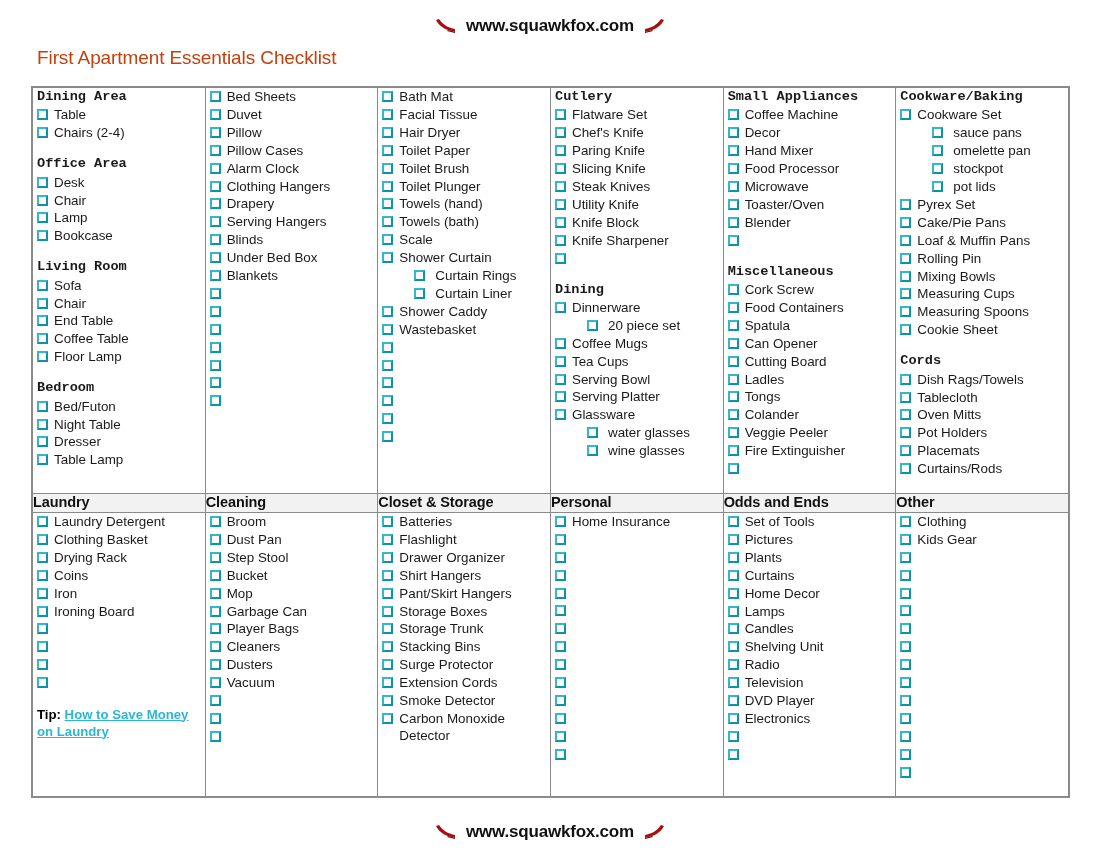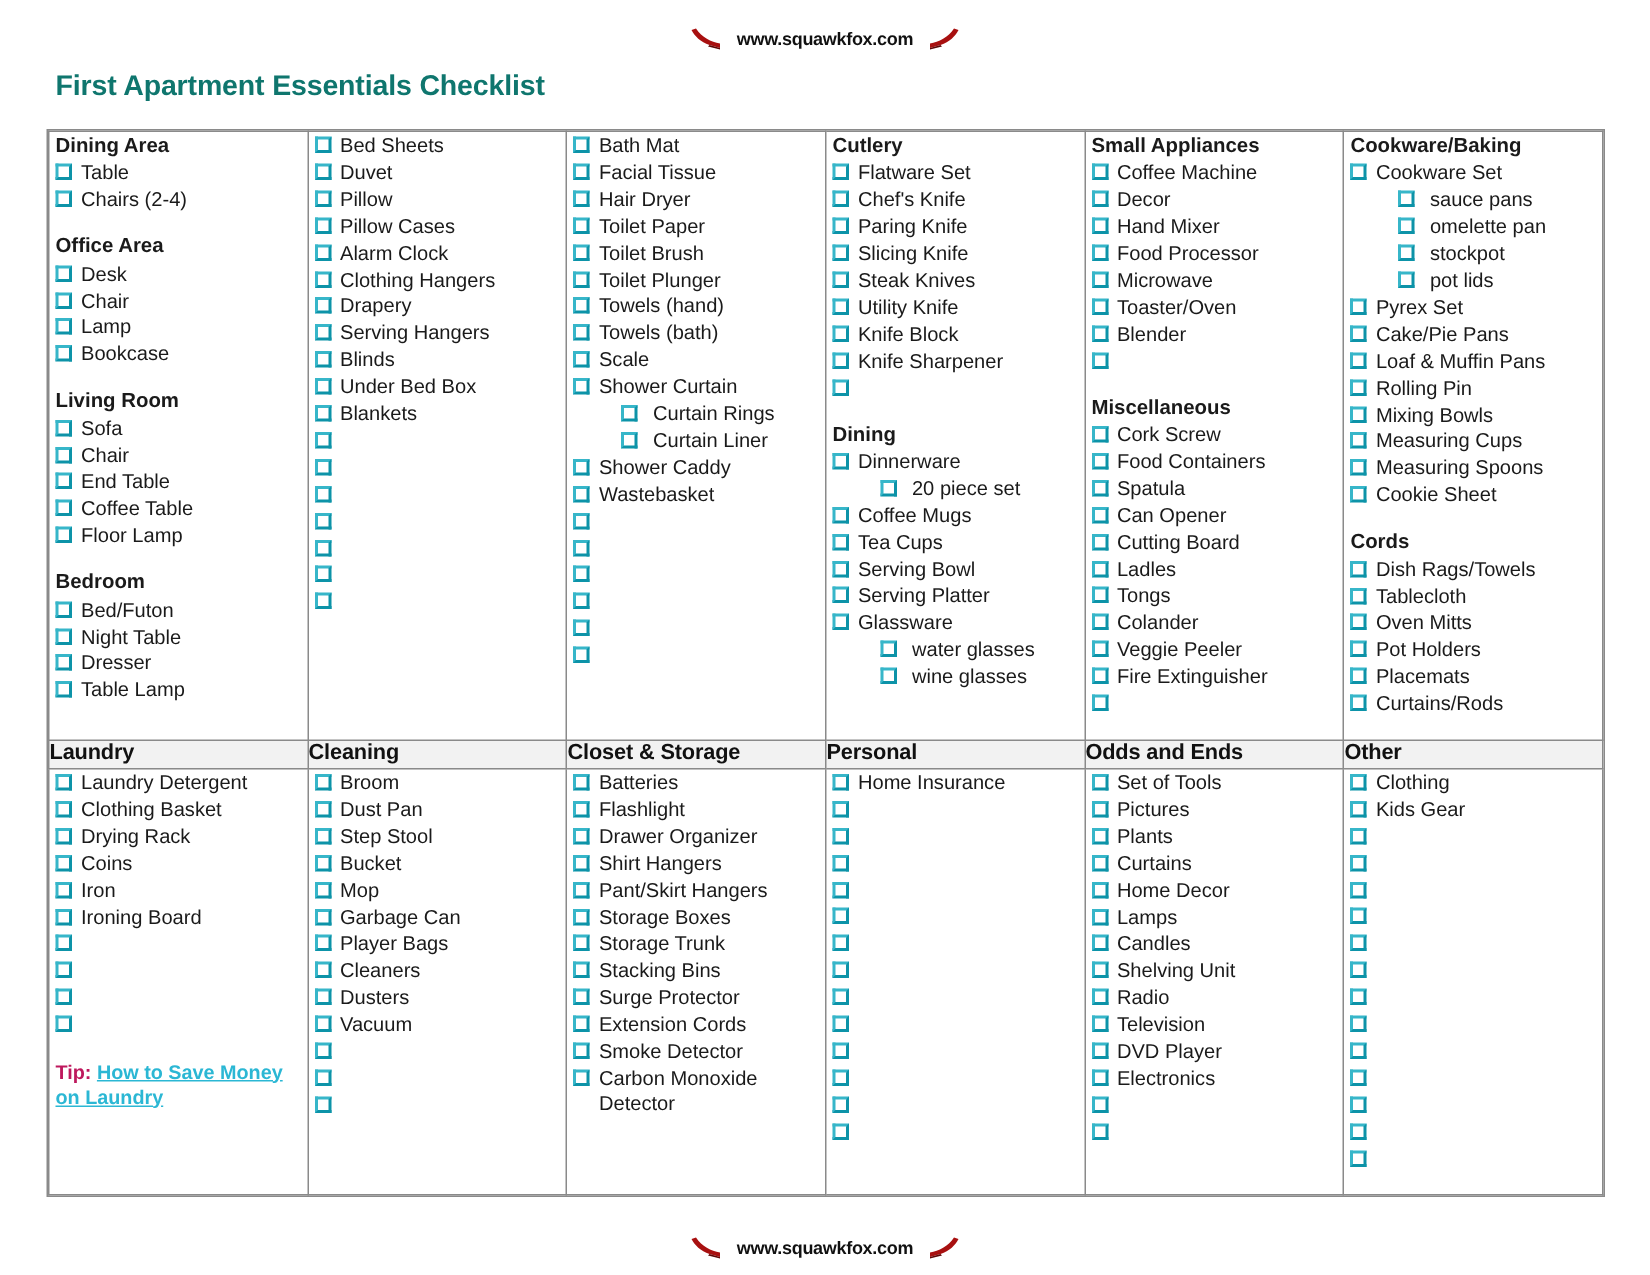--- a/index.html
+++ b/index.html
@@ -25,37 +25,37 @@
   
   .brandbar {
     display: flex;
     align-items: center;
     justify-content: center;
     gap: 9px;
     height: 30px;
     margin-top: 11px;
   }
   .brandbar .brand-text {
-    font-size: 12px;
+    font-size: 17px;
     font-weight: bold;
     color: #111111;
     letter-spacing: -0.2px;
   }
   .shoe {
     display: inline-block;
     width: 22px;
     height: 16px;
     flex: none;
   }
 
   
   .doc-title {
     font-size: 19px;
-    font-weight: bold;
-    color: #0f766e;
+    font-weight: normal;
+    color: #c2410c;
     margin: 6px 0 0 37px;
     letter-spacing: -0.1px;
   }
 
   
   .sheet {
     position: absolute;
     left: 31px;
     top: 75px;
     width: 1039px;
@@ -89,20 +89,21 @@
   }
   .body-cell.band1 { height: 405px; }
   .body-cell.band2 { height: 283px; }
 
   
   .grp {
     font-weight: bold;
     font-size: 13.6px;
     margin: 0 0 1px 4px;
     white-space: nowrap;
+    font-family: Liberation Mono, monospace;
   }
   .spacer { height: 13px; }
 
   .row {
     display: flex;
     align-items: flex-start;
     margin: 0 0 0.5px 0;
     min-height: 17.4px;
   }
   .row.lvl1 { padding-left: 4px; }
@@ -128,21 +129,21 @@
     color: #1a1a1a;
     line-height: 17.4px;
     white-space: normal;
   }
 
   .tip {
     margin: 14px 0 0 4px;
     font-size: 13.2px;
     line-height: 17px;
   }
-  .tip .tip-word { font-weight: bold; color: #be185d; }
+  .tip .tip-word { font-weight: bold; color: #000000; }
   .tip a {
     color: #2bb7d4;
     font-weight: bold;
     text-decoration: underline;
   }
 
   .footerbar {
     position: absolute;
     left: 0;
     top: 806px;

